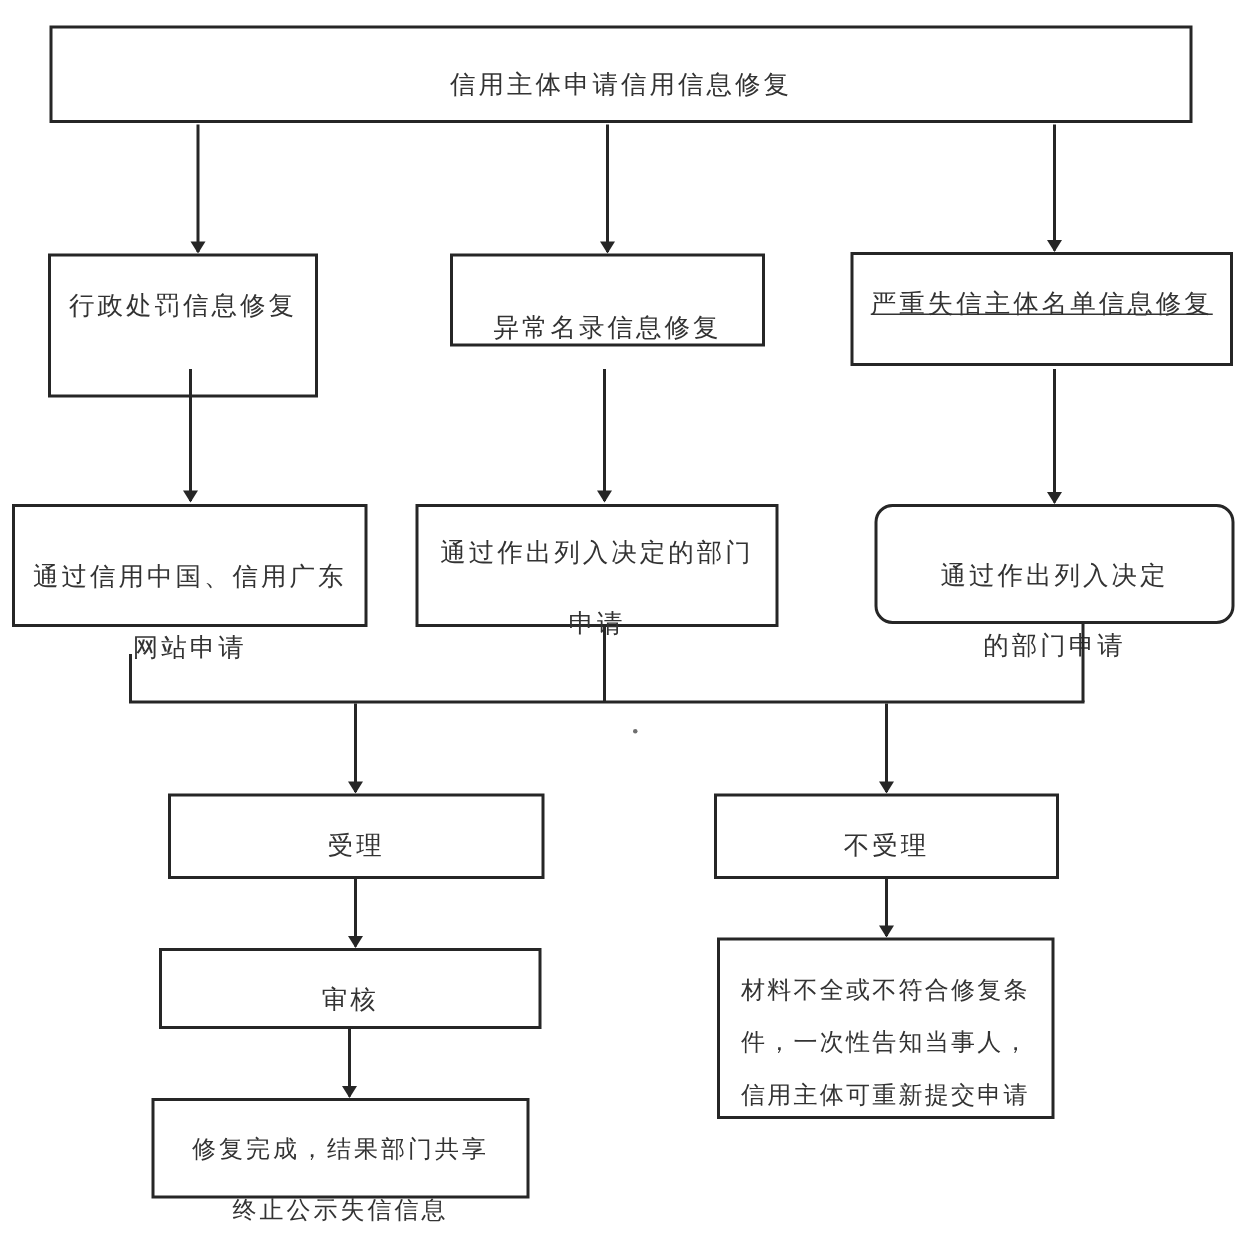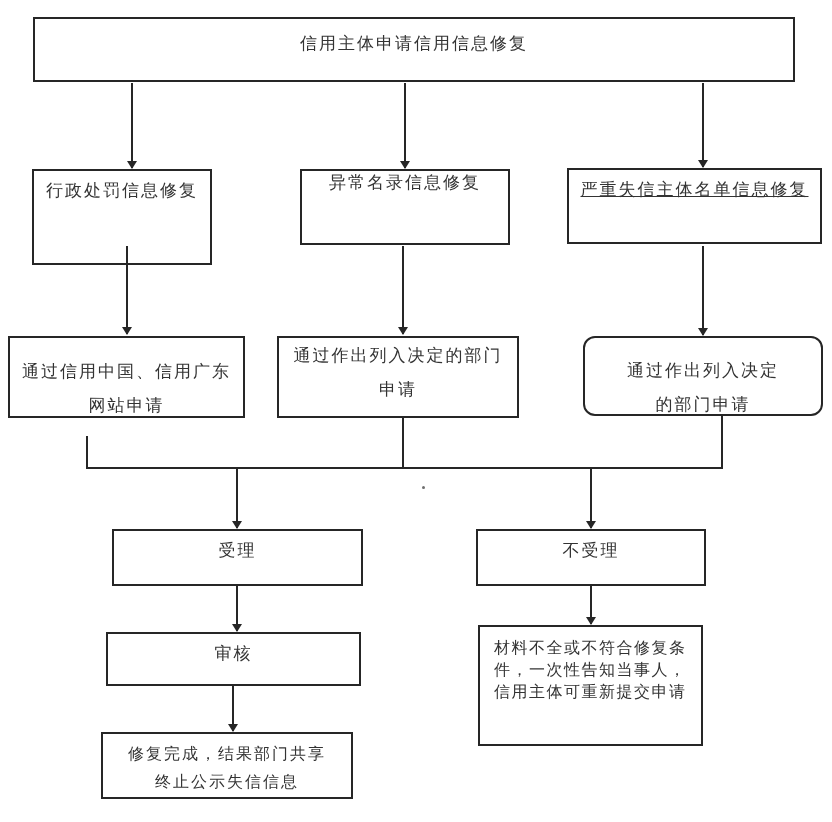--- a/index.html
+++ b/index.html
@@ -21,20 +21,21 @@
     border: 2px solid #262626;
     background: #ffffff;
     color: #333333;
     font-size: 17px;
     letter-spacing: 2px;
     text-align: center;
     line-height: 1;
   }
   .node .ln {
     display: block;
+    margin-top: 13px;
   }
   .vline {
     position: absolute;
     width: 2px;
     background: #262626;
   }
   .hline {
     position: absolute;
     height: 2px;
     background: #262626;
@@ -78,21 +79,21 @@
   <div class="varrow" style="left:404px; top:83px; height:85px;">
       <span class="head"></span>
     </div>
   <div class="varrow" style="left:702px; top:83px; height:84px;">
       <span class="head"></span>
     </div>
 
   <div class="node" style="left:32px; top:169px; width:180px; height:96px; padding-top:11px;">
     <span class="ln">行政处罚信息修复</span>
   </div>
-  <div class="node" style="left:300px; top:169px; width:210px; height:76px; padding-top:3px;">
+  <div class="node" style="left:300px; top:169px; width:210px; height:62px; padding-top:26px;">
     <span class="ln">异常名录信息修复</span>
   </div>
   <div class="node" style="left:567px; top:168px; width:255px; height:76px; padding-top:11px;text-decoration:underline;">
     <span class="ln">严重失信主体名单信息修复</span>
   </div>
 
   <div class="varrow" style="left:126px; top:246px; height:88px;">
       <span class="head"></span>
     </div>
   <div class="varrow" style="left:402px; top:246px; height:88px;">

